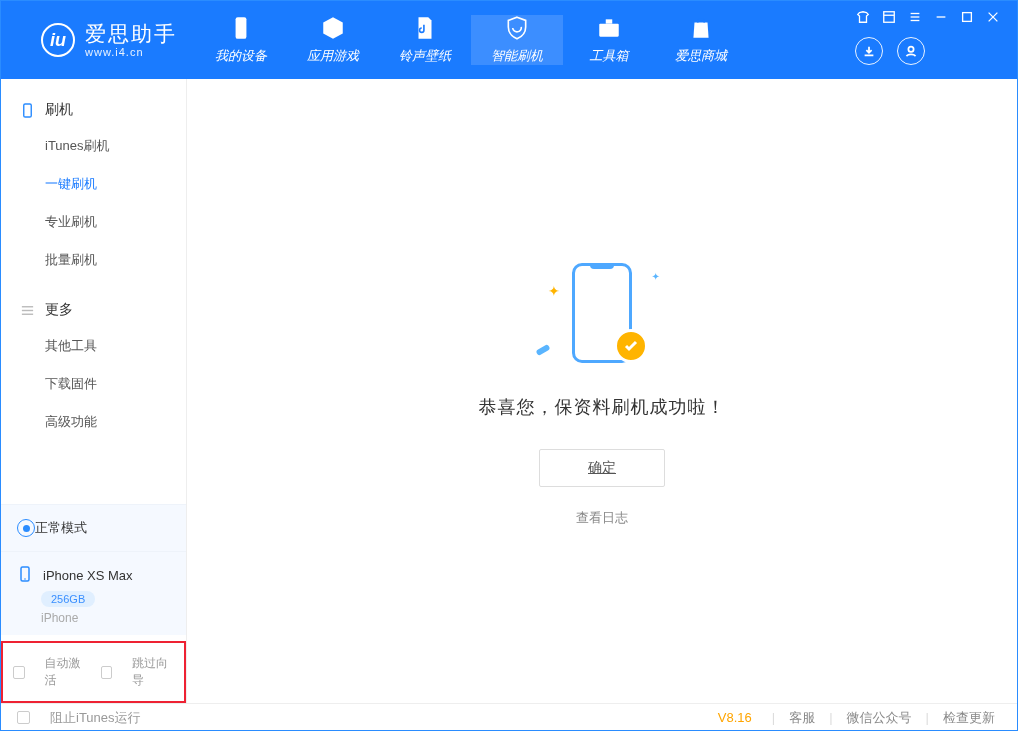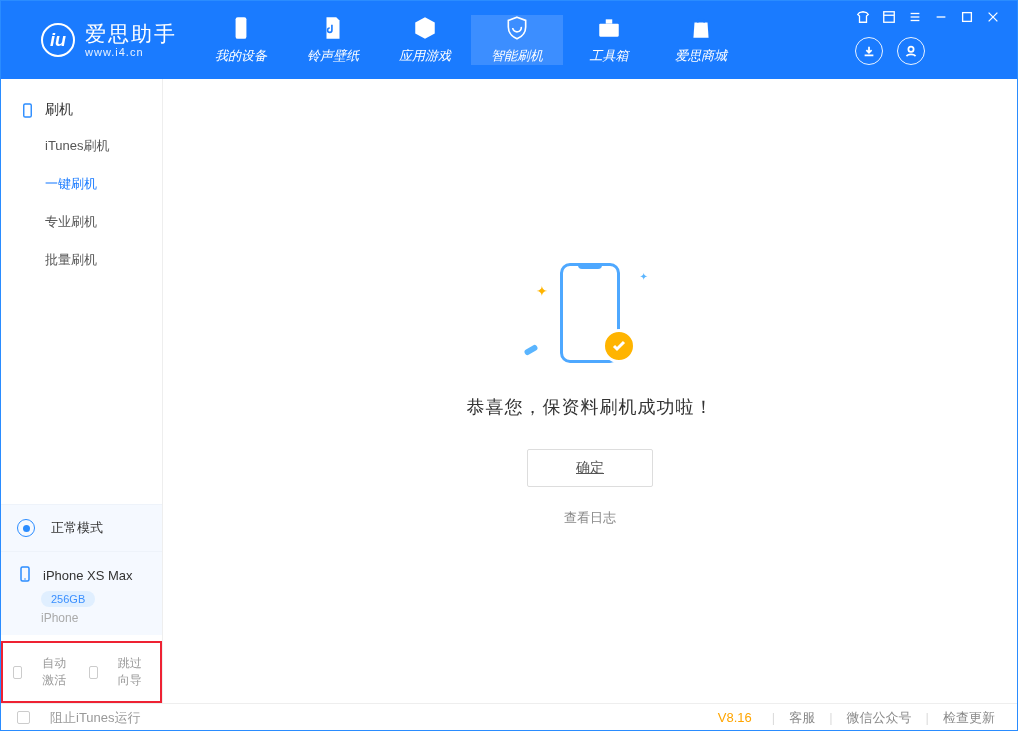--- a/index.html
+++ b/index.html
@@ -22,30 +22,30 @@
 .header-right { position: absolute; right: 10px; top: 0; height: 100%; display: flex; flex-direction: column; justify-content: space-between; padding: 8px 0 14px; }
 .win-controls { display: flex; gap: 10px; justify-content: flex-end; padding-right: 6px; }
 .win-controls span { width: 16px; height: 16px; display: inline-flex; align-items:center; justify-content:center; cursor: pointer; font-size: 13px; }
 .win-controls svg { width:14px; height:14px; stroke:#fff; fill:none; stroke-width:1.5; }
 .header-icons { display: flex; gap: 14px; padding-right: 10px; }
 .hdr-circle { width: 28px; height: 28px; border: 1.5px solid rgba(255,255,255,0.9); border-radius: 50%; display:flex; align-items:center; justify-content:center; cursor:pointer; }
 .hdr-circle svg { width:14px; height:14px; stroke:#fff; fill:none; stroke-width:2; }
 
 
 .body { display: flex; height: 624px; }
-.sidebar { width: 162px; border-right: 1px solid #eee; display: flex; flex-direction: column; font-size: 13px; color: #333; }
+.sidebar { width: 186px; border-right: 1px solid #eee; display: flex; flex-direction: column; font-size: 13px; color: #333; }
 .side-section { padding-top: 14px; }
 .side-header { display: flex; align-items: center; padding: 8px 18px; color: #333; font-size: 14px; }
 .side-header-icon { width:16px; height:16px; margin-right:10px; display:flex; align-items:center; justify-content:center; }
 .side-header-icon svg { width:15px; height:15px; }
 .side-item { padding: 10px 18px 10px 44px; cursor: pointer; color: #555; font-size:13px;}
 .side-item.active { color: #1a7bff; }
 
 .side-spacer { flex: 1; }
-.side-status { background: #f5f9ff; padding: 14px 16px; display:flex; align-items:center; gap:16px; font-size:13px; color:#333; border-top:1px solid #eef3fa;}
+.side-status { background: #f5f9ff; padding: 14px 16px; display:flex; align-items:center; gap:0; font-size:13px; color:#333; border-top:1px solid #eef3fa;}
 .side-status-icon { width:18px; height:18px; border:1.5px solid #2a8cff; border-radius:50%; display:flex; align-items:center; justify-content:center;}
 .side-status-icon::before { content:''; width:7px; height:7px; background:#2a8cff; border-radius:50%; }
 
 .side-device { background:#f5f9ff; padding: 14px 16px 10px; border-top:1px solid #eef3fa;}
 .side-device-row { display:flex; align-items:center; gap:10px; }
 .side-device-icon svg { width:16px; height:16px; }
 .side-device-name { font-size:13px; color:#333; font-weight:500;}
 .side-badge { display:inline-block; background:#e0efff; color:#3a8fff; font-size:11px; padding:2px 10px; border-radius:10px; margin:6px 0 4px 24px;}
 .side-device-type { font-size:12px; color:#aaa; padding-left:24px;}
 
@@ -92,33 +92,33 @@
       <span class="nav-tab-icon">
           <svg viewBox="0 0 24 24">
             <rect x="7" y="2" width="10" height="20" rx="2"></rect>
           </svg>
         </span>
       <span>我的设备</span>
     </div>
     <div class="nav-tab">
       <span class="nav-tab-icon">
           <svg viewBox="0 0 24 24">
+            <path d="M12 2l9 5v10l-9 5-9-5V7z"></path>
+          </svg>
+        </span>
+      <span>应用游戏</span>
+    </div>
+    <div class="nav-tab">
+      <span class="nav-tab-icon">
+          <svg viewBox="0 0 24 24">
             <path d="M6 2h9l3 3v17H6z"></path>
             <path d="M11 9v5a2 2 0 11-2-2" fill="none" stroke="#1a7bff" stroke-width="1.5"></path>
           </svg>
         </span>
       <span>铃声壁纸</span>
-    </div>
-    <div class="nav-tab">
-      <span class="nav-tab-icon">
-          <svg viewBox="0 0 24 24">
-            <path d="M12 2l9 5v10l-9 5-9-5V7z"></path>
-          </svg>
-        </span>
-      <span>应用游戏</span>
     </div>
     <div class="nav-tab active">
       <span class="nav-tab-icon">
           <svg viewBox="0 0 24 24">
             <path d="M12 2l8 3v6c0 5-3.5 9-8 11-4.5-2-8-6-8-11V5z" fill="none" stroke="#fff" stroke-width="1.5"></path>
             <path d="M8 12a4 4 0 108-1" fill="none" stroke="#fff" stroke-width="1.5"></path>
           </svg>
         </span>
       <span>智能刷机</span>
     </div>
@@ -203,20 +203,35 @@
               <rect x="4" y="1" width="8" height="14" rx="1.5" fill="none" stroke="#2a8cff" stroke-width="1.5"></rect>
             </svg>
           </span>
         <span>刷机</span>
       </div>
       <div class="side-item">iTunes刷机</div>
       <div class="side-item active">一键刷机</div>
       <div class="side-item">专业刷机</div>
       <div class="side-item">批量刷机</div>
     </div>
+    <div class="side-section">
+      <div class="side-header">
+        <span class="side-header-icon">
+            <svg viewBox="0 0 16 16">
+              <line x1="2" y1="4" x2="14" y2="4" stroke="#bbb" stroke-width="1.5"></line>
+              <line x1="2" y1="8" x2="14" y2="8" stroke="#bbb" stroke-width="1.5"></line>
+              <line x1="2" y1="12" x2="14" y2="12" stroke="#bbb" stroke-width="1.5"></line>
+            </svg>
+          </span>
+        <span>更多</span>
+      </div>
+      <div class="side-item">其他工具</div>
+      <div class="side-item">下载固件</div>
+      <div class="side-item">高级功能</div>
+    </div>
 
     <div class="side-spacer"></div>
 
     <div class="side-status">
       <span class="side-status-icon"></span>
       <span>正常模式</span>
     </div>
     <div class="side-device">
       <div class="side-device-row">
         <span class="side-device-icon"><svg viewBox="0 0 16 16">

